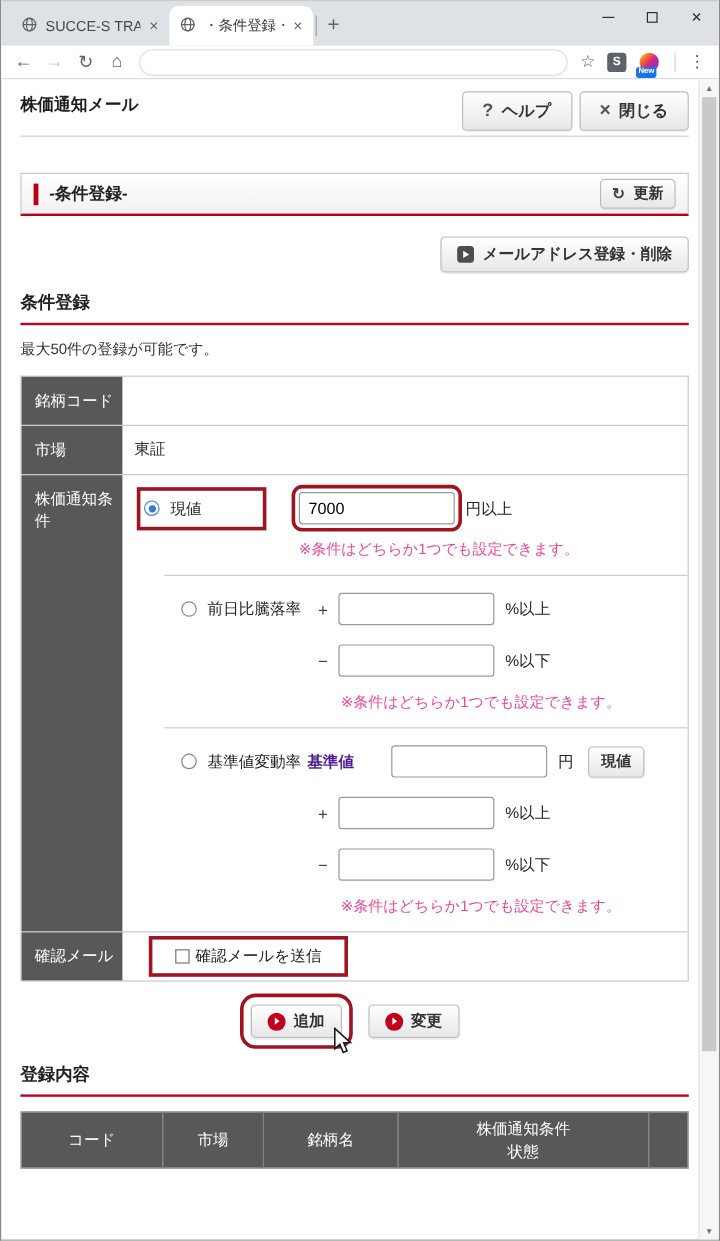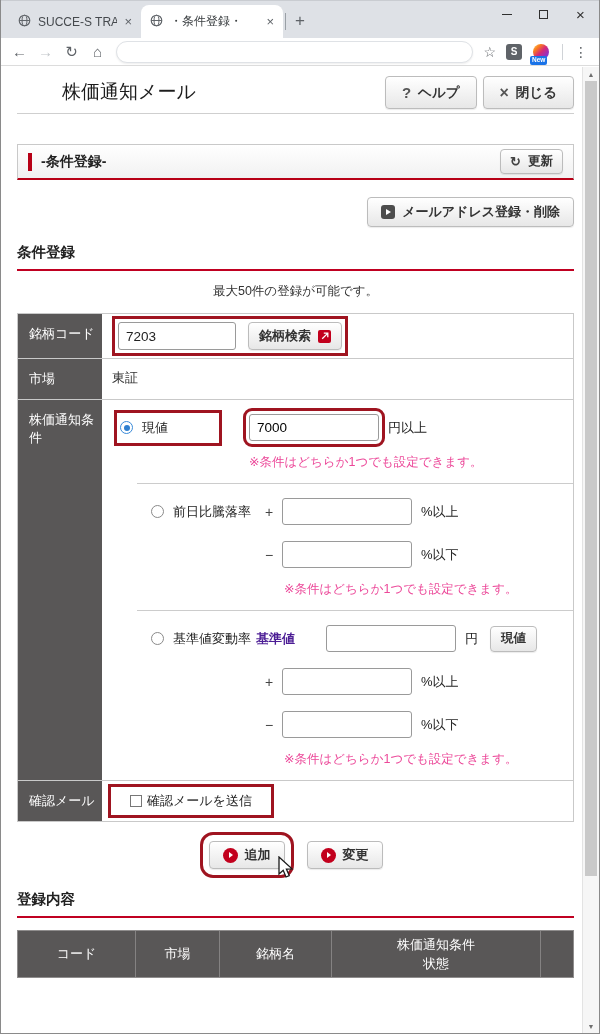--- a/index.html
+++ b/index.html
@@ -6,21 +6,21 @@
   *{box-sizing:border-box;}
   .window{
     width:600px;height:1034px;position:relative;overflow:hidden;
     font-family:"Liberation Sans","DejaVu Sans",sans-serif;color:#333;
     border-left:1px solid #8a8a8a;border-right:1px solid #8a8a8a;border-bottom:1px solid #8a8a8a;
     background:#fff;
   }
   
   .tabstrip{height:38px;background:#dee1e6;border-top:1px solid #c9ccd1;display:flex;align-items:flex-end;padding-left:8px;position:relative;}
   .tab{display:flex;align-items:center;gap:7px;height:33px;padding:0 9px;width:132px;font-size:12px;color:#45494d;}
-  .tab.active{background:#fff;border-radius:8px 8px 0 0;width:142px;color:#3c4043;}
+  .tab.active{background:#fff;border-radius:8px 8px 0 0;width:120px;color:#3c4043;}
   .tab-title{flex:1;white-space:nowrap;overflow:hidden;}
   .tab-close{color:#5f6368;font-size:13px;line-height:1;}
   .tab-sep{width:1px;height:17px;background:#9aa0a6;margin:0 5px 8px 2px;align-self:flex-end;}
   .newtab{font-size:17px;color:#5f6368;align-self:flex-end;margin:0 0 9px 4px;line-height:1;}
   .win-controls{position:absolute;top:0;right:0;display:flex;}
   .win-btn{width:37px;height:27px;display:flex;align-items:center;justify-content:center;color:#2f2f2f;}
   .min-bar{width:10px;height:1px;background:#2f2f2f;display:inline-block;}
   .max-box{width:9px;height:9px;border:1px solid #2f2f2f;display:inline-block;}
   .close-x{font-size:15px;line-height:1;}
   .toolbar{height:28px;background:#fff;display:flex;align-items:center;padding:0 7px;gap:3px;border-bottom:1px solid #dcdcdc;}
@@ -29,40 +29,40 @@
   .omnibox{flex:1;height:22px;border:1px solid #dfe2e6;border-radius:12px;background:#fff;margin:0 4px;box-shadow:0 1px 2px rgba(0,0,0,.07);}
   .star-icon{color:#5f6368;font-size:14px;padding:0 3px;}
   .ext-s{width:16px;height:16px;background:#5f6368;color:#fff;font-size:10px;font-weight:bold;border-radius:3px;display:flex;align-items:center;justify-content:center;margin:0 4px;}
   .ext-cam{position:relative;width:16px;height:16px;border-radius:50%;margin:0 6px 0 4px;background:linear-gradient(135deg,#feda75,#fa7e1e,#d62976,#962fbf,#4f5bd5);}
   .ext-badge{position:absolute;bottom:-5px;left:-3px;background:#1a73e8;color:#fff;font-size:6.5px;font-weight:bold;padding:1px 2px;border-radius:2px;line-height:1;}
   .tb-sep{width:1px;height:16px;background:#d0d3d7;margin:0 4px;}
   .menu-dots{font-size:14px;color:#5f6368;padding:0 4px;}
   
   .page-content{margin-right:17px;padding:0 8px 0 16px;position:relative;}
   .page-header{position:relative;padding-top:13px;height:48px;border-bottom:1px solid #cfcfcf;}
-  .page-title{font-size:19px;font-weight:normal;color:#1d1d1d;margin-left:45px;}
+  .page-title{font-size:14px;font-weight:bold;color:#1d1d1d;}
   .hdr-buttons{position:absolute;top:10px;right:0;display:flex;gap:6px;}
   .btn{display:inline-flex;align-items:center;justify-content:center;gap:7px;
        background:linear-gradient(#ffffff,#e7e7e7);border:1px solid #bcbcbc;border-radius:4px;
        color:#333;font-weight:bold;box-shadow:0 1px 1px rgba(0,0,0,.08);}
   .btn-lg{height:33px;padding:0 16px;font-size:13.5px;}
   .icon-q{font-weight:bold;font-size:15px;color:#555;}
   .icon-x{font-weight:bold;font-size:16px;color:#555;}
   .section-box{margin-top:30px;border:1px solid #c9c9c9;border-bottom:2px solid #b70016;
     background:linear-gradient(#ffffff,#f1f1f1);height:36px;display:flex;align-items:center;padding:0 10px;}
   .section-redbar{width:4px;height:18px;background:#b70016;margin-right:9px;}
   .section-title{font-size:14px;font-weight:bold;color:#222;}
   .btn-refresh{margin-left:auto;height:25px;padding:0 9px;font-size:12.5px;}
   .icon-reload{font-size:13px;color:#444;font-weight:bold;}
   .mail-row{display:flex;justify-content:flex-end;margin-top:17px;}
   .btn-mail{height:30px;padding:0 13px;font-size:13px;}
   .icon-sq{width:14px;height:14px;background:#4d4d4d;border-radius:3px;display:inline-flex;align-items:center;justify-content:center;}
   .play-w{width:0;height:0;border-top:3.5px solid transparent;border-bottom:3.5px solid transparent;border-left:5px solid #fff;margin-left:1px;}
   .h2{margin-top:16px;font-size:14.5px;font-weight:bold;color:#222;padding-bottom:7px;border-bottom:2px solid #c00021;}
-  .note-max{margin-top:12px;font-size:12.5px;color:#333;text-align:center;}
+  .note-max{margin-top:12px;font-size:12.5px;color:#333;}
   
   .form-table{margin-top:13px;border:1px solid #c9c9c9;border-bottom:none;}
   .form-row{display:flex;border-bottom:1px solid #c9c9c9;}
   .form-label{width:84px;min-width:84px;background:#595757;color:#fff;font-size:13px;padding:11px 4px 11px 11px;}
   .form-value{flex:1;font-size:13px;color:#333;}
   .fv-flex{display:flex;align-items:center;padding:8px 10px;}
   .inline-group{display:inline-flex;align-items:center;}
   .ti{height:28px;border:1px solid #9a9a9a;border-radius:3px;padding:0 7px;font-size:13.5px;font-family:inherit;color:#222;background:#fff;}
   .ti-code{width:118px;margin-right:12px;}
   .btn-search{height:28px;padding:0 10px;font-size:13px;}
@@ -201,33 +201,20 @@
       </button>
     </div>
 
     <div class="h2">条件登録</div>
     <div class="note-max">最大50件の登録が可能です。</div>
 
     <div class="form-table">
 
       <div class="form-row">
         <div class="form-label">銘柄コード</div>
-        <div class="form-value fv-flex">
-          <span class="annot inline-group" style="margin-left:6px;">
-            <input class="ti ti-code" value="7203" style="">
-            <button class="btn btn-search">
-              <span>銘柄検索</span>
-              <span class="icon-ext">
-                <svg width="8" height="8" viewBox="0 0 10 10">
-                    <path d="M1.5 8.5 L8 2 M3.5 1.5 H8.5 V6.5" stroke="#fff" stroke-width="1.6" fill="none"></path>
-                  </svg>
-              </span>
-            </button>
-          </span>
-        </div>
       </div>
 
       <div class="form-row">
         <div class="form-label">市場</div>
         <div class="form-value fv-plain">東証</div>
       </div>
 
       <div class="form-row">
         <div class="form-label">株価通知条件</div>
         <div class="form-value">
@@ -292,21 +279,21 @@
             </div>
             <div class="cond-note">※条件はどちらか1つでも設定できます。</div>
           </div>
 
         </div>
       </div>
 
       <div class="form-row">
         <div class="form-label">確認メール</div>
         <div class="form-value fv-flex" style="padding:7px 10px;">
-          <span class="annot inline-group" style="margin-left:2px;padding:2px 16px;">
+          <span class="annot inline-group" style="margin-left:18px;padding:2px 16px;">
             <span class="checkbox"></span>
             <span class="cb-label">確認メールを送信</span>
           </span>
         </div>
       </div>
 
     </div>
 
     <div class="action-row">
       <button class="btn btn-action annot-btn">

